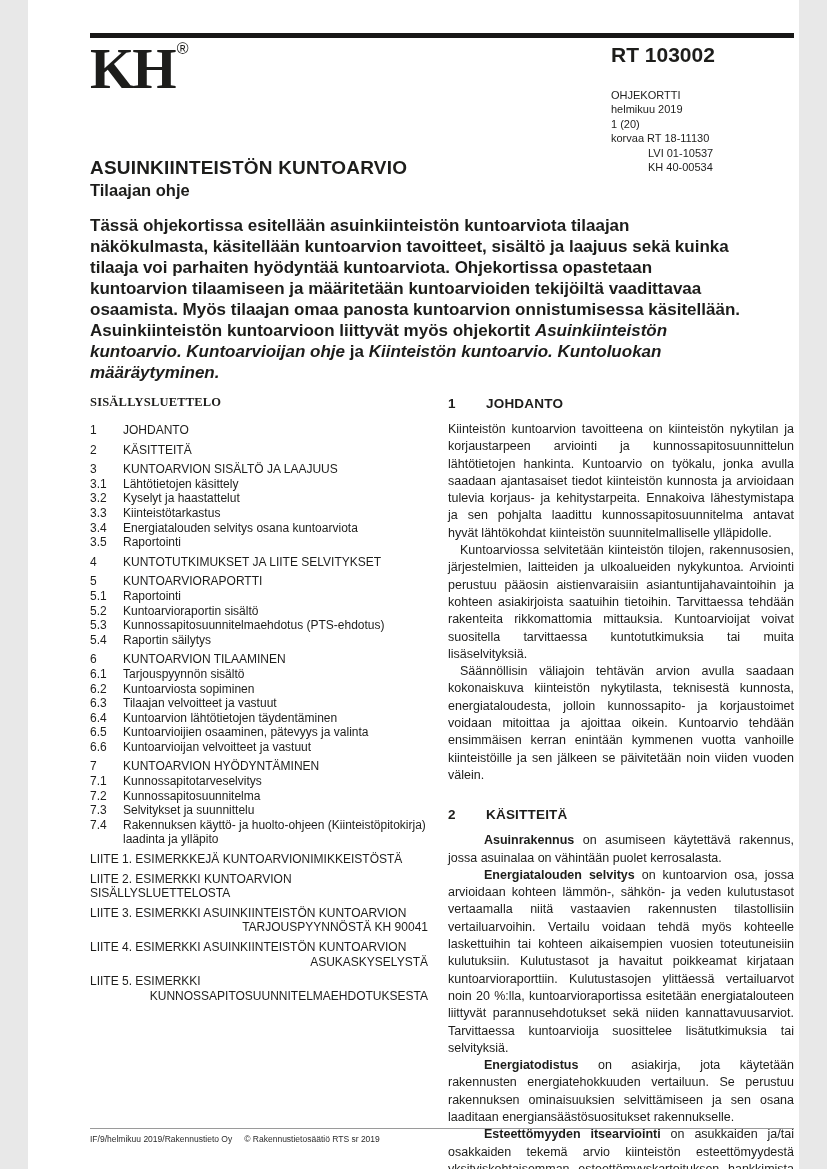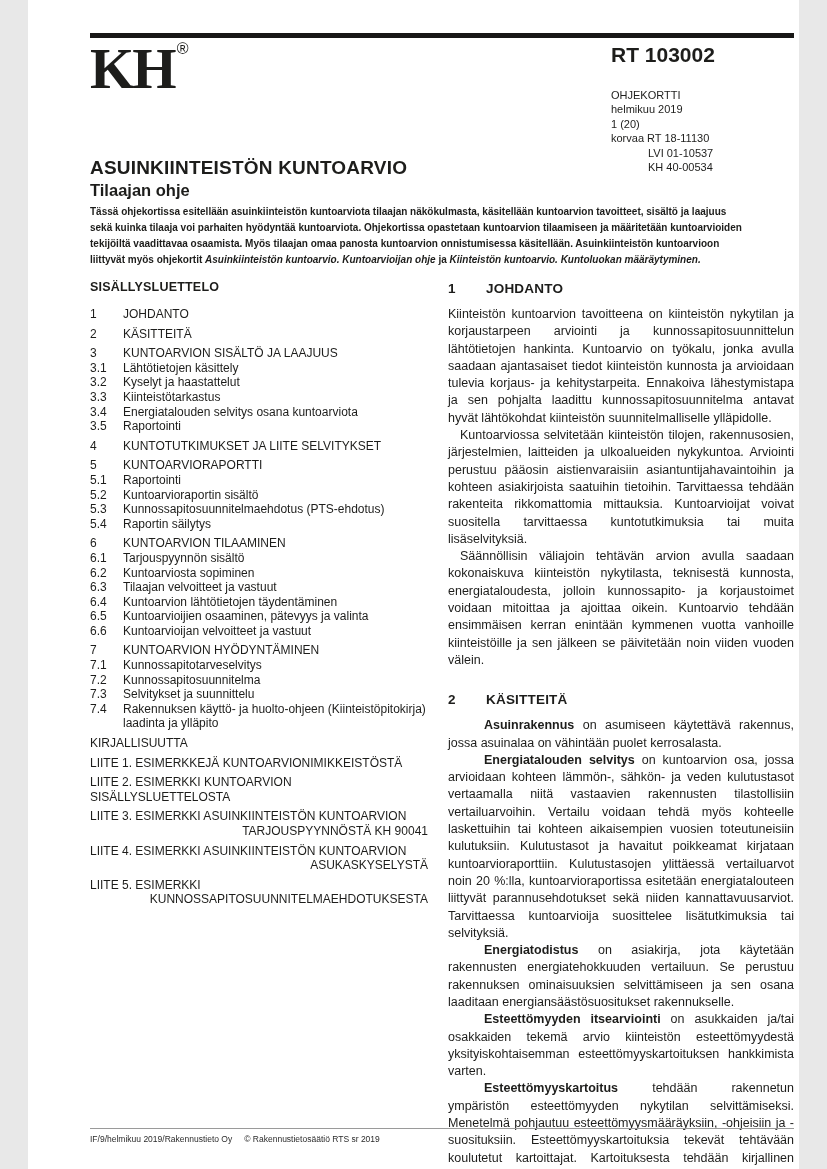--- a/index.html
+++ b/index.html
@@ -17,28 +17,28 @@
 
   .doc-block { position:absolute; left:521px; top:10px; width:185px; }
   .doc-number { font-size:21px; font-weight:bold; letter-spacing:0; }
   .doc-meta { margin-top:21px; font-size:11px; line-height:14.4px; }
   .doc-meta .ind { padding-left:37px; }
 
   .title-block { margin-top:66px; }
   .title-main { font-size:19px; font-weight:bold; line-height:22px; letter-spacing:0.2px; }
   .title-sub  { font-size:16.5px; font-weight:bold; line-height:22px; }
 
-  .intro { margin-top:3px; width:652px; font-size:10px; font-weight:bold; line-height:16px; }
+  .intro { margin-top:14px; width:652px; font-size:17px; font-weight:bold; line-height:21px; }
   .intro .it { font-style:italic; }
 
   .cols { margin-top:12px; display:flex; gap:20px; }
   .col-left { width:338px; flex-shrink:0; }
   .col-right { width:346px; flex-shrink:0; }
 
-  .toc-title { font-size:12.5px; font-weight:bold; margin-bottom:13px; letter-spacing:0.2px; }
+  .toc-title { font-size:12.5px; font-weight:bold; margin-bottom:13px; letter-spacing:0.2px;font-family:Liberation Serif, serif; }
   .toc-row { display:flex; font-size:12px; line-height:14.6px; }
   .toc-row.major { margin-top:5px; }
   .toc-num { width:33px; flex-shrink:0; }
   .toc-text { flex:1; }
   .toc-cont-pad { padding-left:33px;text-align:right; }
 
   .sec-head { display:flex; font-size:13.5px; font-weight:bold; line-height:17px; letter-spacing:0.2px; }
   .sec-num { width:38px; flex-shrink:0; }
   .sec-body { margin-top:9px; }
   .sec-body p { font-size:12.5px; line-height:17.3px; text-align:justify; margin:0; hyphens:auto; }
@@ -235,25 +235,20 @@
             </div>
             <div class="toc-row">
               <span class="toc-num">7.4</span>
               <div class="toc-text">
                 <div>Rakennuksen käyttö- ja huolto-ohjeen (Kiinteistöpitokirja)</div>
                 <div>laadinta ja ylläpito</div>
               </div>
             </div>
             <div class="toc-row major">
               <div class="toc-text">
-                <div>KIRJALLISUUTTA</div>
-              </div>
-            </div>
-            <div class="toc-row major">
-              <div class="toc-text">
                 <div>LIITE 1. ESIMERKKEJÄ KUNTOARVIONIMIKKEISTÖSTÄ</div>
               </div>
             </div>
             <div class="toc-row major">
               <div class="toc-text">
                 <div>LIITE 2. ESIMERKKI KUNTOARVION SISÄLLYSLUETTELOSTA</div>
               </div>
             </div>
             <div class="toc-row major">
               <div class="toc-text">

